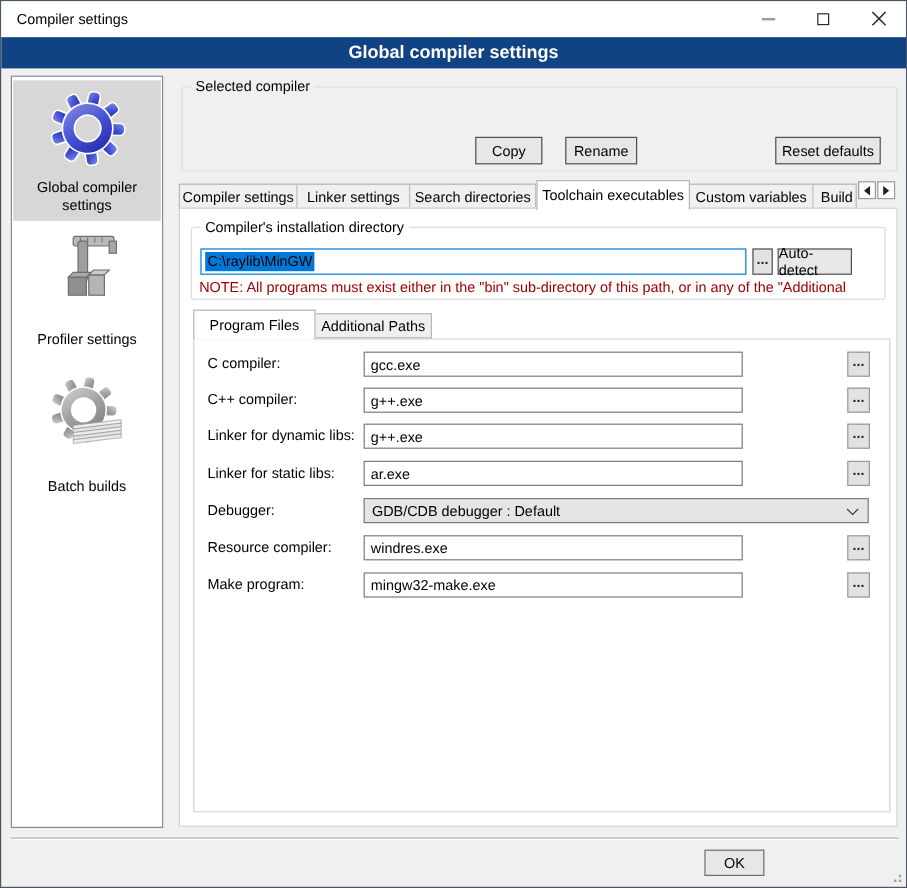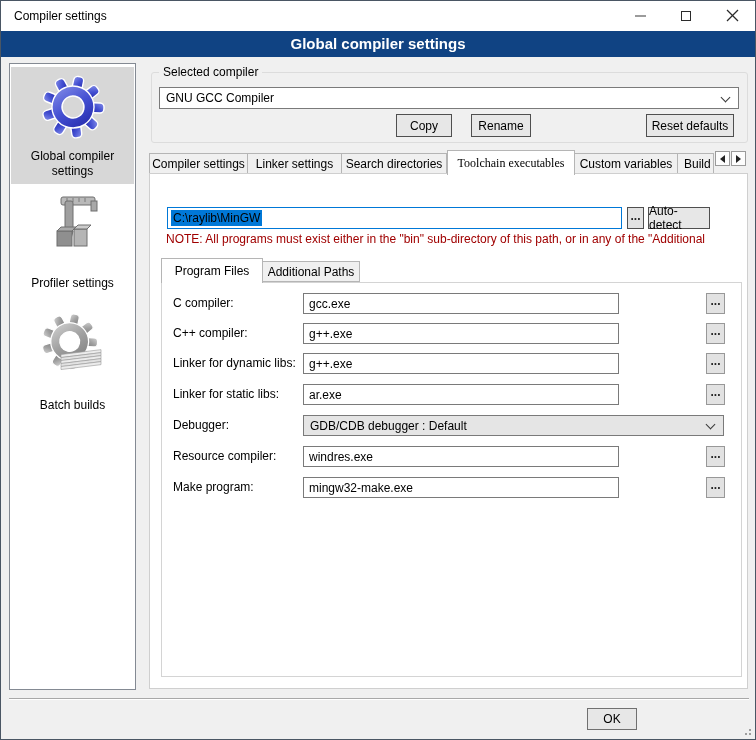--- a/index.html
+++ b/index.html
@@ -172,48 +172,47 @@
           <rect x="20" y="56" width="40" height="3" fill="#ececec" stroke="#9a9a9a" stroke-width="0.6"></rect>
         </g>
       </svg>
     </div>
     <div class="sb-label" style="top:334px;">Batch builds</div>
   </div>
 
   <div class="groupbox" style="left:150px; top:71px; width:597px; height:71px;">
     <div class="group-legend legend-gray">Selected compiler</div>
   </div>
-  <div class="combo" style="left:158px; top:86px; width:580px; height:22px;">
-    <span>GNU GCC Compiler</span>
-    <span class="chev"></span>
-  </div>
 
   <div class="btn disabled" style="left:278px; top:113px; width:85px; height:23px;">Set as default</div>
   <div class="btn" style="left:395px; top:113px; width:56px; height:23px;">Copy</div>
   <div class="btn" style="left:470px; top:113px; width:60px; height:23px;">Rename</div>
   <div class="btn disabled" style="left:538px; top:113px; width:59px; height:23px;">Delete</div>
   <div class="btn" style="left:645px; top:113px; width:88px; height:23px;">Reset defaults</div>
 
   <div class="tabstrip">
     <div class="tab" style="width:99px;">Compiler settings</div>
     <div class="tab" style="width:94px;">Linker settings</div>
     <div class="tab" style="width:105px;">Search directories</div>
-    <div class="tab active" style="width:128px;font-family:Liberation Serif, serif;">Toolchain executables</div>
+    <div class="tab active" style="width:128px;">Toolchain executables</div>
     <div class="tab" style="width:103px;">Custom variables</div>
     <div class="tab" style="width:36px; justify-content:flex-start; padding-left:6px;">Build options</div>
     <div class="tab-arrow">
       <div class="tri-l"></div>
     </div>
     <div class="tab-arrow">
       <div class="tri-r"></div>
     </div>
   </div>
 
   <div class="tabpanel"></div>
 
+  <div class="groupbox" style="left:158px; top:188px; width:579px; height:61px; z-index:2; background:#fff;">
+    <div class="group-legend legend-white">Compiler's installation directory</div>
+  </div>
   <div class="dir-input">
     <span class="sel">C:\raylib\MinGW</span>
   </div>
   <div class="mini-btn" style="left:626px; top:206px; width:17px; height:22px; border-color:#4f4f4f; z-index:2;">...</div>
   <div class="btn" style="left:647px; top:206px; width:62px; height:22px; z-index:2;">Auto-detect</div>
   <div class="note">NOTE: All programs must exist either in the "bin" sub-directory of this path, or in any of the "Additional</div>
 
   <div class="subtabstrip">
     <div class="tab active" style="width:102px;">Program Files</div>
     <div class="tab" style="width:97px;">Additional Paths</div>

